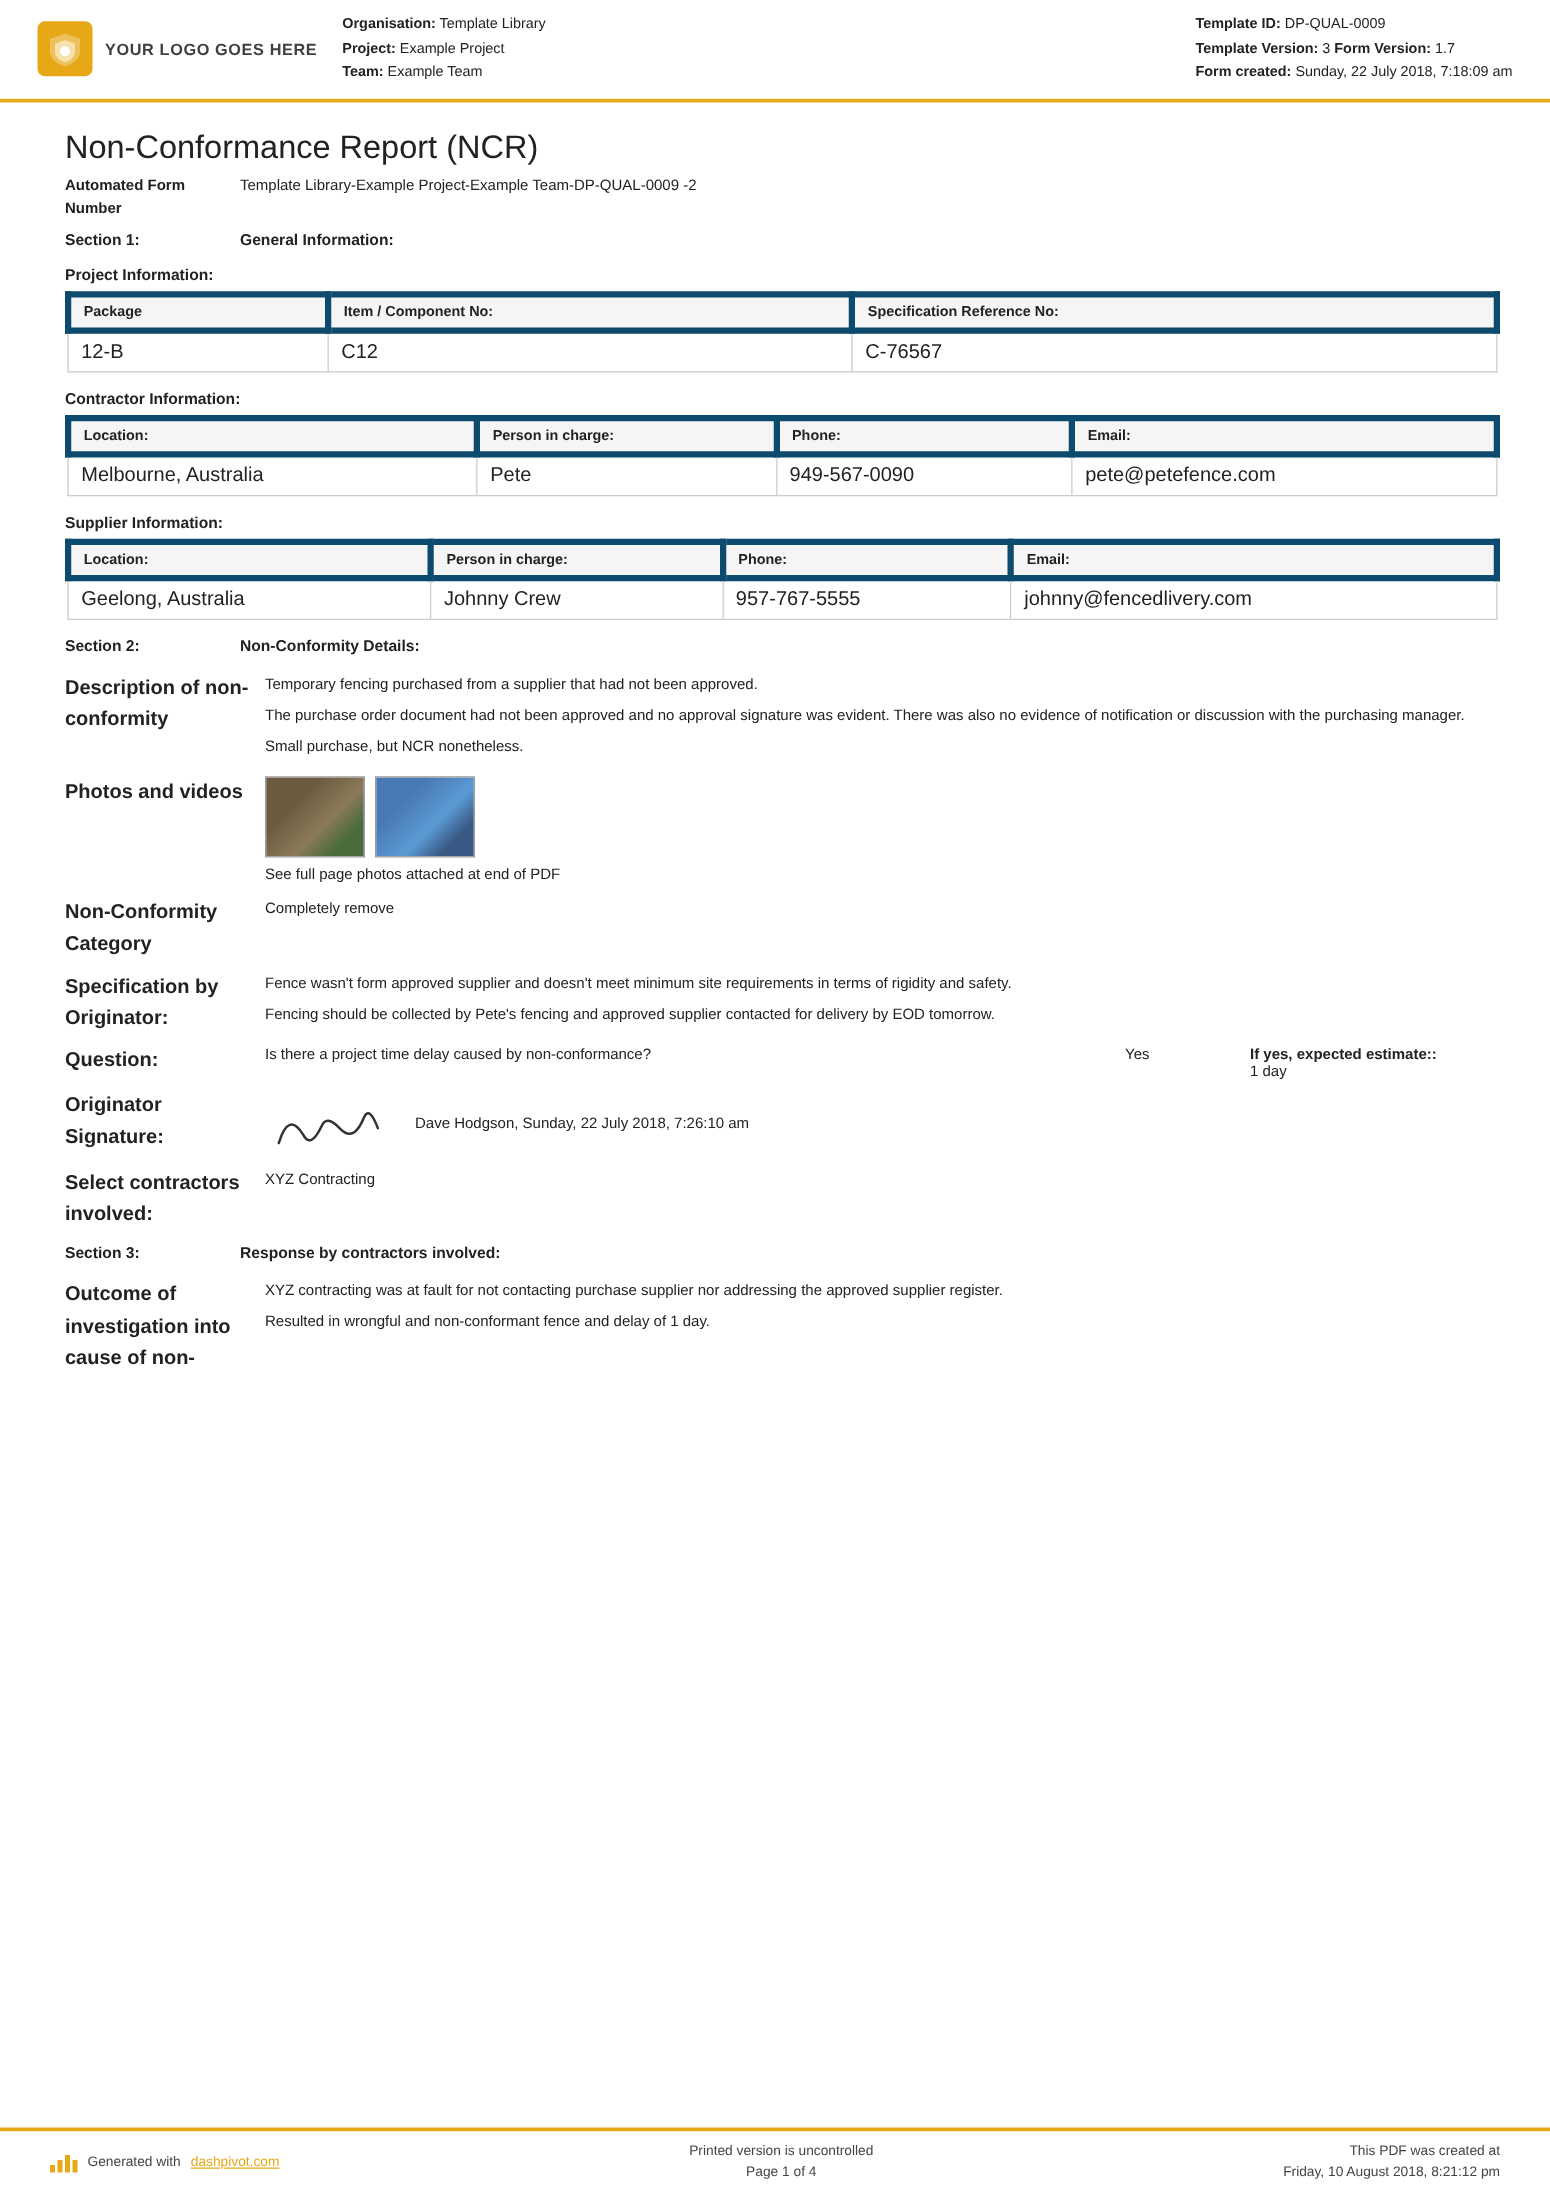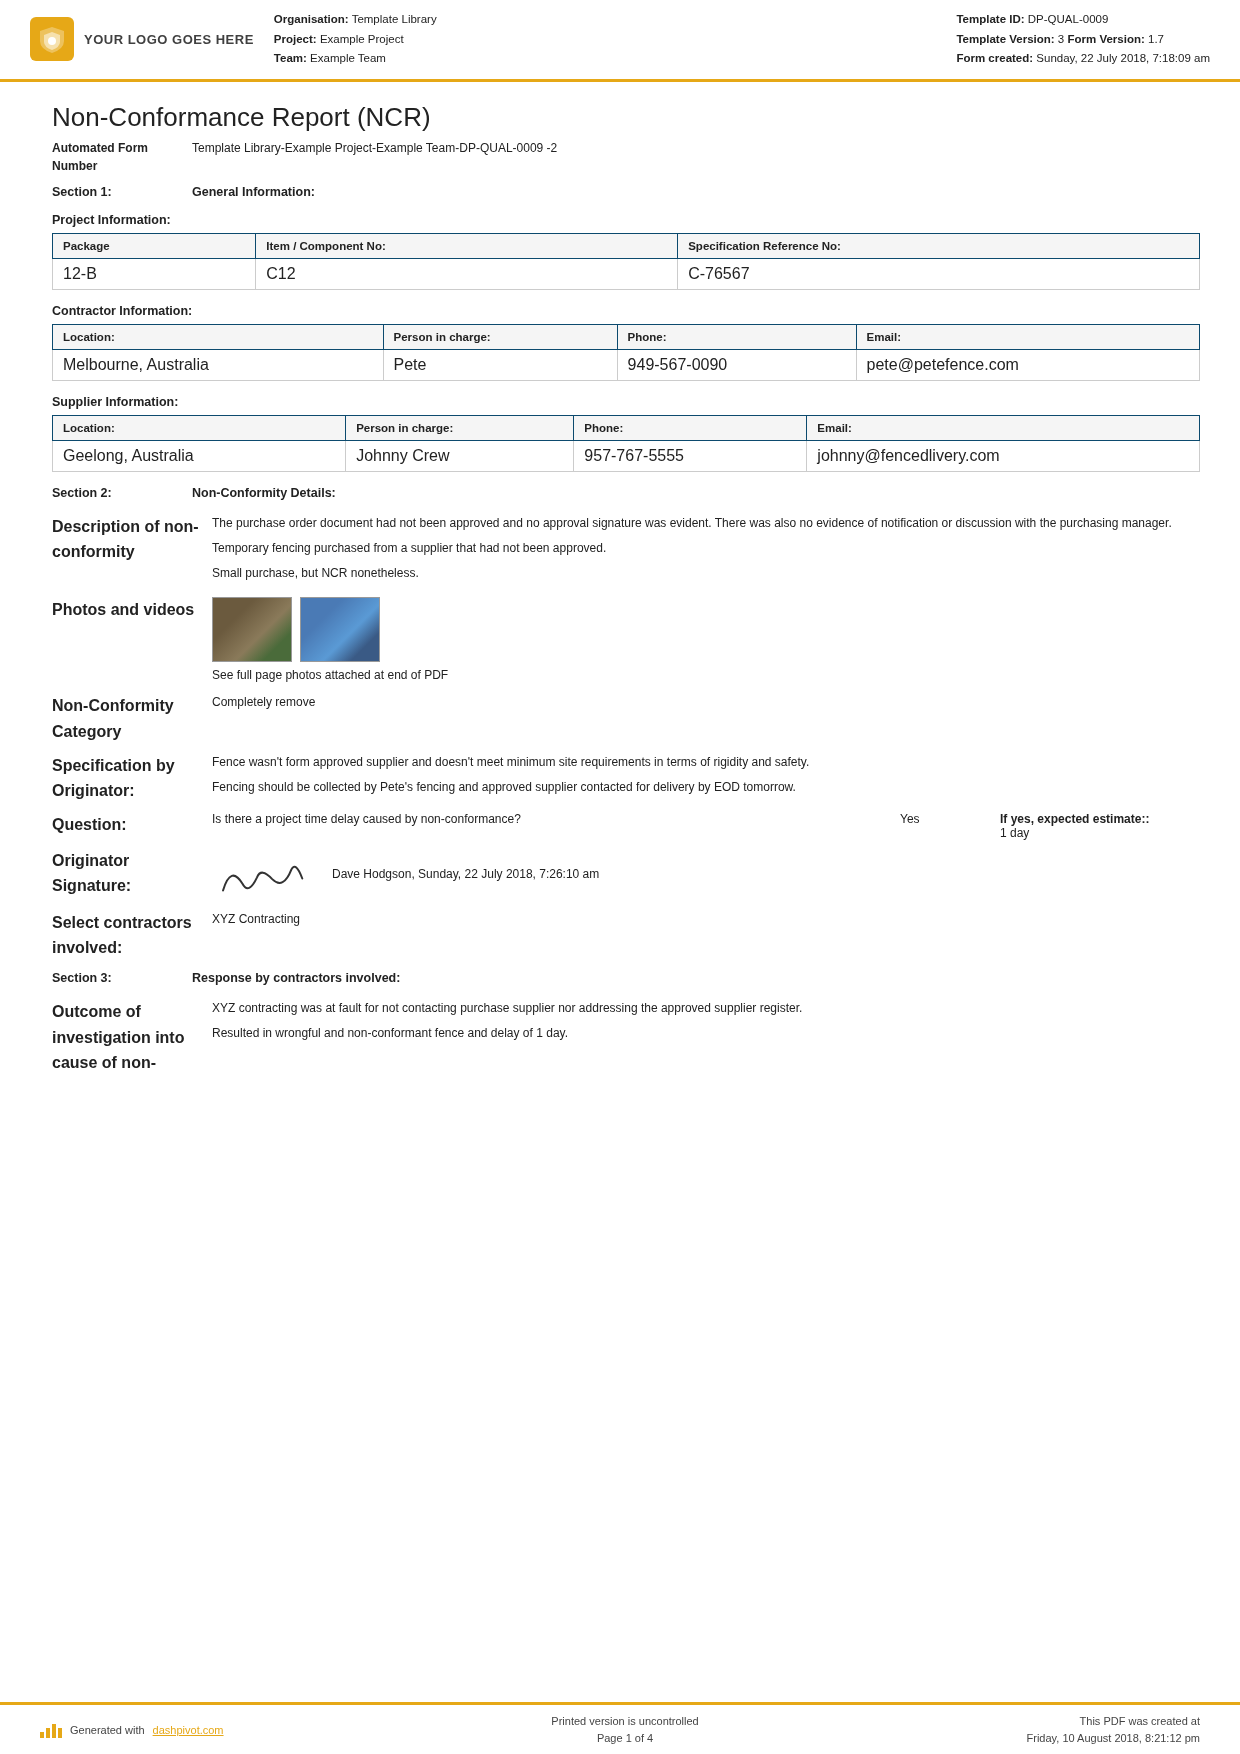--- a/index.html
+++ b/index.html
@@ -114,21 +114,21 @@
     }
     
     table {
       width: 100%;
       border-collapse: collapse;
       margin-bottom: 14px;
       font-size: 12px;
     }
     table th {
       background: #f5f5f5;
-      border: 1px solid #0c4a6e;
+      border: 5px solid #0c4a6e;
       padding: 6px 10px;
       text-align: left;
       font-weight: bold;
       font-size: 11.5px;
     }
     table td {
       border: 1px solid #ccc;
       padding: 6px 10px;
       font-size: 16px;
     }
@@ -359,22 +359,22 @@
     </table>
 
     <div class="section-header">
       <div class="section-label">Section 2:</div>
       <div class="section-title">Non-Conformity Details:</div>
     </div>
 
     <div class="field-row">
       <div class="field-label">Description of non-conformity</div>
       <div class="field-value">
+        <p>Temporary fencing purchased from a supplier that had not been approved.</p>
         <p>The purchase order document had not been approved and no approval signature was evident. There was also no evidence of notification or discussion with the purchasing manager.</p>
-        <p>Temporary fencing purchased from a supplier that had not been approved.</p>
         <p>Small purchase, but NCR nonetheless.</p>
       </div>
     </div>
 
     <div class="field-row">
       <div class="field-label">Photos and videos</div>
       <div class="field-value">
         <div class="photos-row">
           <div class="photo-thumb photo-thumb-1"></div>
           <div class="photo-thumb photo-thumb-2"></div>

